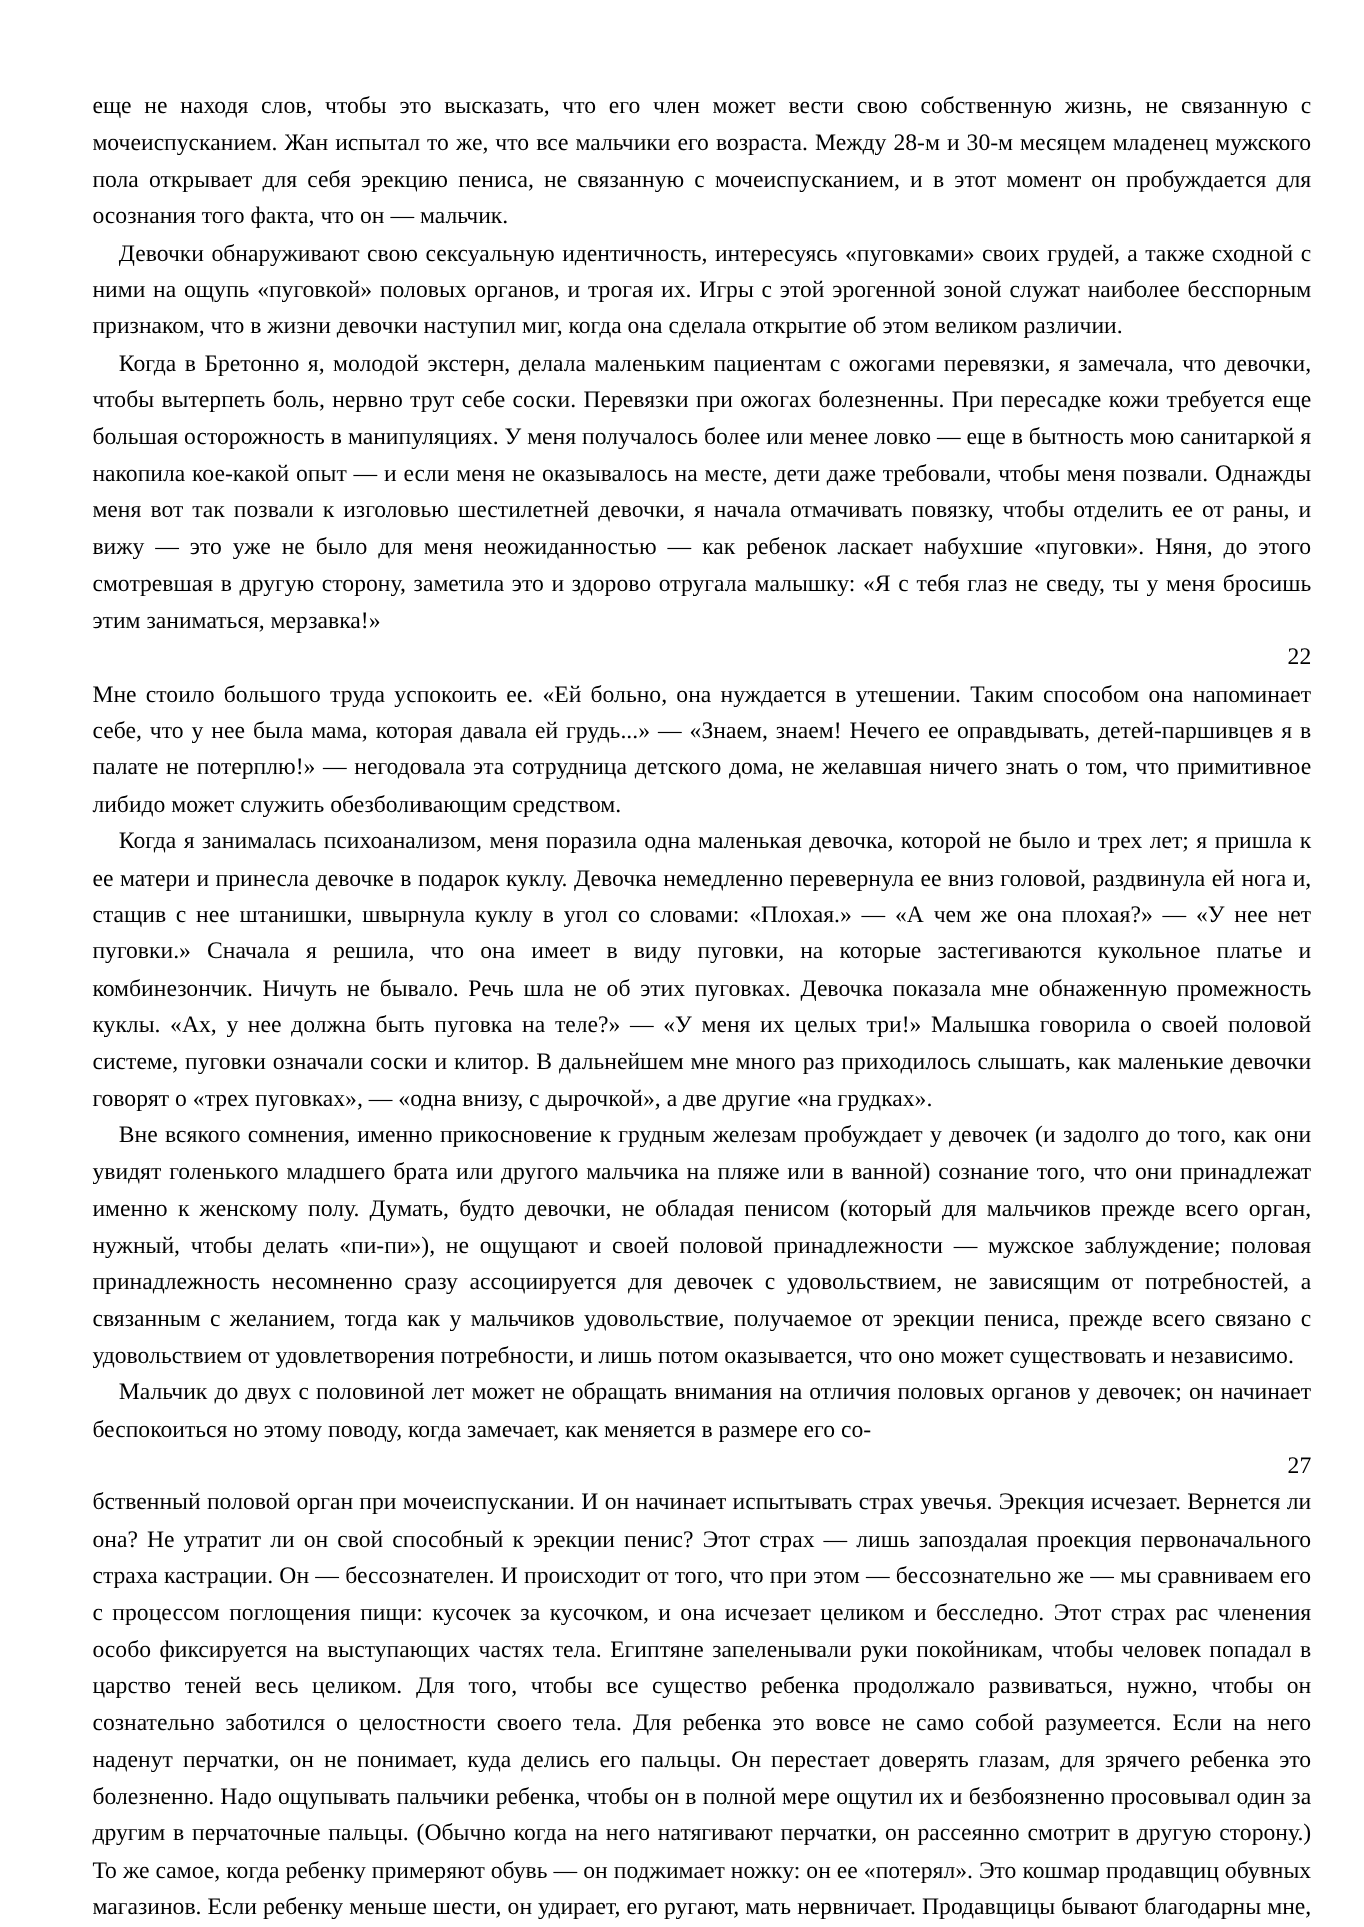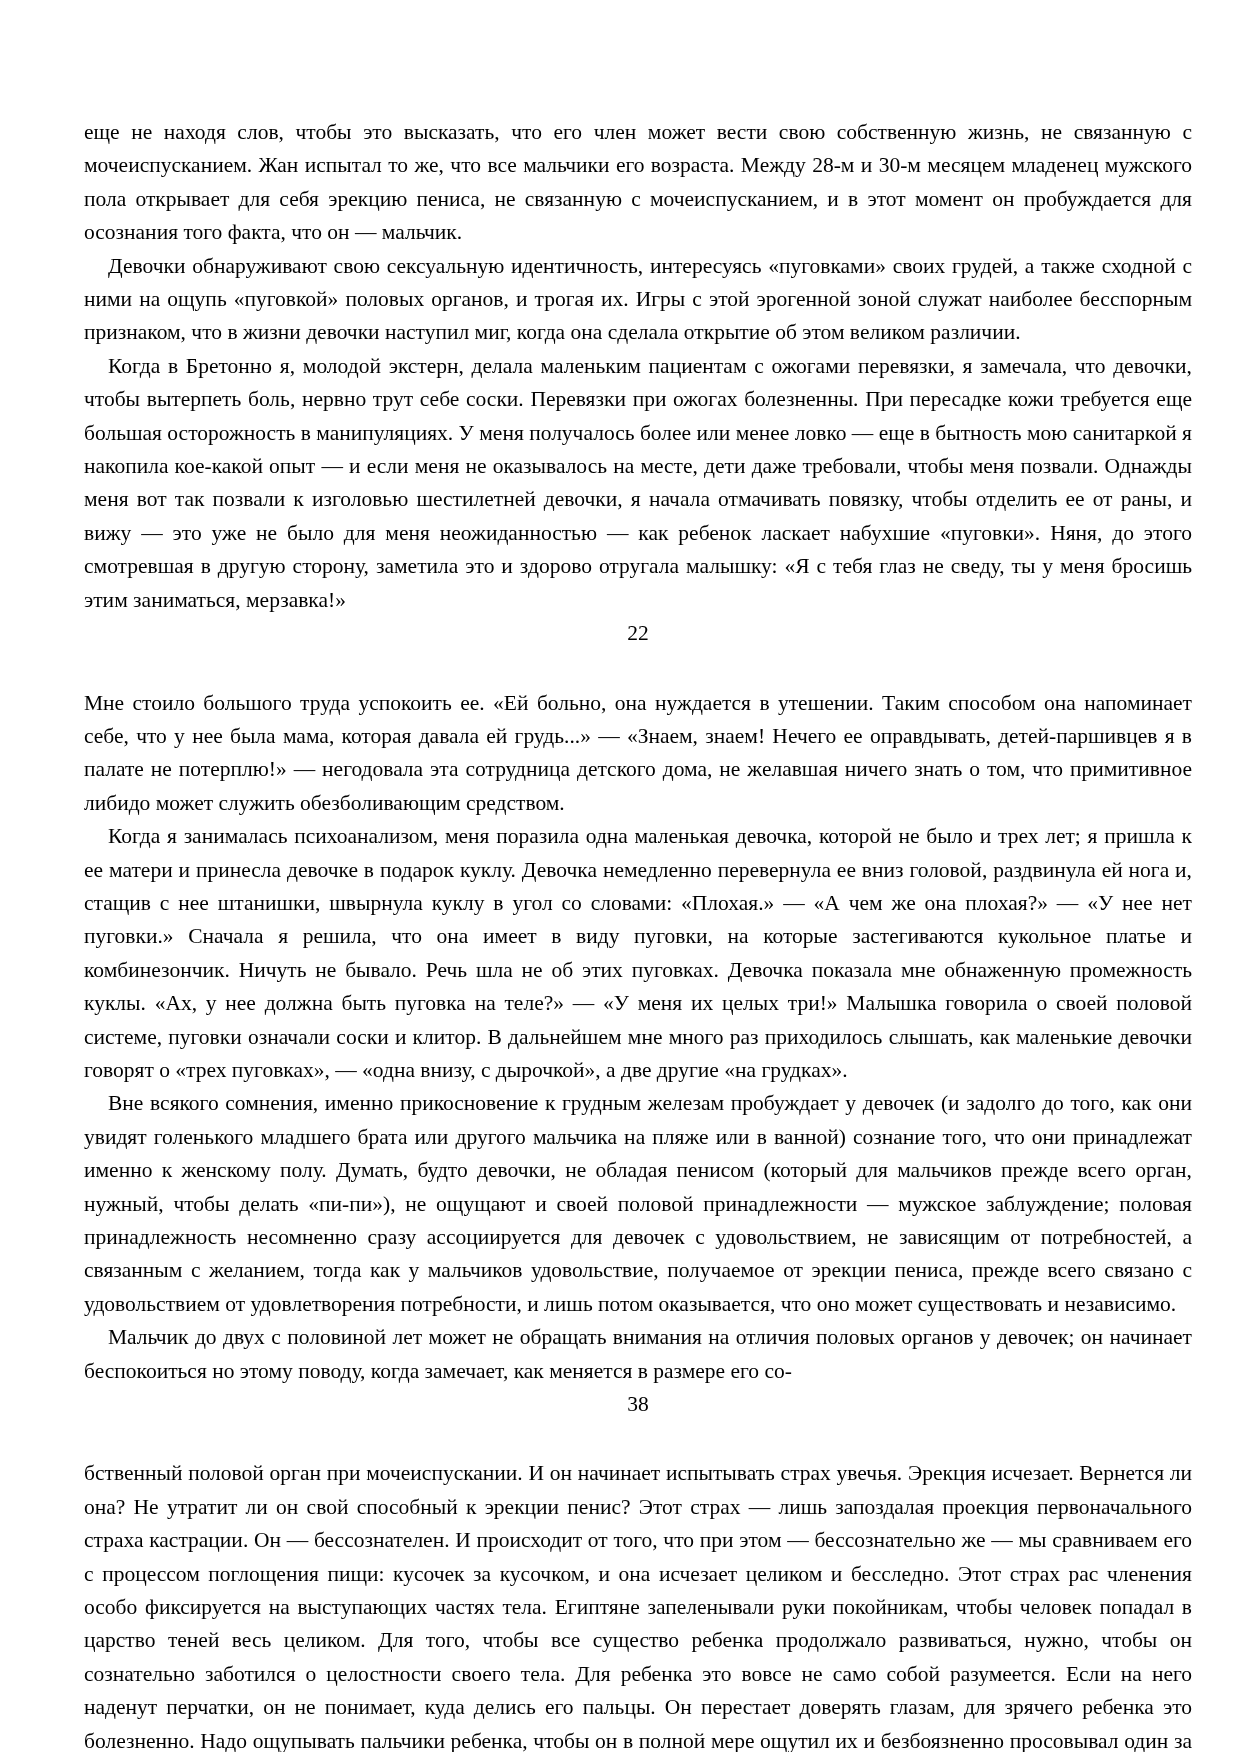--- a/index.html
+++ b/index.html
@@ -25,36 +25,35 @@
     line-height: 33.4px;
     color: #000000;
     text-align: justify;
     hyphens: none;
   }
   .block.paragraph {
     text-indent: 24px;
   }
   .block.continuation {
     text-indent: 0;
-    margin-top: 36px;
   }
   .block.page-number {
-    text-align: center;
+    text-align: right;
     text-indent: 0;
   }
 </style>
 </head>
 <body>
 
 <div class="page">
   <div class="text-column" id="text-column">
       <p class="block continuation">еще не находя слов, чтобы это высказать, что его член может вести свою собственную жизнь, не связанную с мочеиспусканием. Жан испытал то же, что все мальчики его возраста. Между 28-м и 30-м месяцем младенец мужского пола открывает для себя эрекцию пениса, не связанную с мочеиспусканием, и в этот момент он пробуждается для осознания того факта, что он — мальчик.</p>
       <p class="block paragraph">Девочки обнаруживают свою сексуальную идентичность, интересуясь «пуговками» своих грудей, а также сходной с ними на ощупь «пуговкой» половых органов, и трогая их. Игры с этой эрогенной зоной служат наиболее бесспорным признаком, что в жизни девочки наступил миг, когда она сделала открытие об этом великом различии.</p>
       <p class="block paragraph">Когда в Бретонно я, молодой экстерн, делала маленьким пациентам с ожогами перевязки, я замечала, что девочки, чтобы вытерпеть боль, нервно трут себе соски. Перевязки при ожогах болезненны. При пересадке кожи требуется еще большая осторожность в манипуляциях. У меня получалось более или менее ловко — еще в бытность мою санитаркой я накопила кое-какой опыт — и если меня не оказывалось на месте, дети даже требовали, чтобы меня позвали. Однажды меня вот так позвали к изголовью шестилетней девочки, я начала отмачивать повязку, чтобы отделить ее от раны, и вижу — это уже не было для меня неожиданностью — как ребенок ласкает набухшие «пуговки». Няня, до этого смотревшая в другую сторону, заметила это и здорово отругала малышку: «Я с тебя глаз не сведу, ты у меня бросишь этим заниматься, мерзавка!»</p>
       <p class="block page-number">22</p>
       <p class="block continuation">Мне стоило большого труда успокоить ее. «Ей больно, она нуждается в утешении. Таким способом она напоминает себе, что у нее была мама, которая давала ей грудь...» — «Знаем, знаем! Нечего ее оправдывать, детей-паршивцев я в палате не потерплю!» — негодовала эта сотрудница детского дома, не желавшая ничего знать о том, что примитивное либидо может служить обезболивающим средством.</p>
       <p class="block paragraph">Когда я занималась психоанализом, меня поразила одна маленькая девочка, которой не было и трех лет; я пришла к ее матери и принесла девочке в подарок куклу. Девочка немедленно перевернула ее вниз головой, раздвинула ей нога и, стащив с нее штанишки, швырнула куклу в угол со словами: «Плохая.» — «А чем же она плохая?» — «У нее нет пуговки.» Сначала я решила, что она имеет в виду пуговки, на которые застегиваются кукольное платье и комбинезончик. Ничуть не бывало. Речь шла не об этих пуговках. Девочка показала мне обнаженную промежность куклы. «Ах, у нее должна быть пуговка на теле?» — «У меня их целых три!» Малышка говорила о своей половой системе, пуговки означали соски и клитор. В дальнейшем мне много раз приходилось слышать, как маленькие девочки говорят о «трех пуговках», — «одна внизу, с дырочкой», а две другие «на грудках».</p>
       <p class="block paragraph">Вне всякого сомнения, именно прикосновение к грудным железам пробуждает у девочек (и задолго до того, как они увидят голенького младшего брата или другого мальчика на пляже или в ванной) сознание того, что они принадлежат именно к женскому полу. Думать, будто девочки, не обладая пенисом (который для мальчиков прежде всего орган, нужный, чтобы делать «пи-пи»), не ощущают и своей половой принадлежности — мужское заблуждение; половая принадлежность несомненно сразу ассоциируется для девочек с удовольствием, не зависящим от потребностей, а связанным с желанием, тогда как у мальчиков удовольствие, получаемое от эрекции пениса, прежде всего связано с удовольствием от удовлетворения потребности, и лишь потом оказывается, что оно может существовать и независимо.</p>
       <p class="block paragraph">Мальчик до двух с половиной лет может не обращать внимания на отличия половых органов у девочек; он начинает беспокоиться но этому поводу, когда замечает, как меняется в размере его со-</p>
-      <p class="block page-number">38</p>
+      <p class="block page-number">27</p>
       <p class="block continuation">бственный половой орган при мочеиспускании. И он начинает испытывать страх увечья. Эрекция исчезает. Вернется ли она? Не утратит ли он свой способный к эрекции пенис? Этот страх — лишь запоздалая проекция первоначального страха кастрации. Он — бессознателен. И происходит от того, что при этом — бессознательно же — мы сравниваем его с процессом поглощения пищи: кусочек за кусочком, и она исчезает целиком и бесследно. Этот страх рас членения особо фиксируется на выступающих частях тела. Египтяне запеленывали руки покойникам, чтобы человек попадал в царство теней весь целиком. Для того, чтобы все существо ребенка продолжало развиваться, нужно, чтобы он сознательно заботился о целостности своего тела. Для ребенка это вовсе не само собой разумеется. Если на него наденут перчатки, он не понимает, куда делись его пальцы. Он перестает доверять глазам, для зрячего ребенка это болезненно. Надо ощупывать пальчики ребенка, чтобы он в полной мере ощутил их и безбоязненно просовывал один за другим в перчаточные пальцы. (Обычно когда на него натягивают перчатки, он рассеянно смотрит в другую сторону.) То же самое, когда ребенку примеряют обувь — он поджимает ножку: он ее «потерял». Это кошмар продавщиц обувных магазинов. Если ребенку меньше шести, он удирает, его ругают, мать нервничает. Продавщицы бывают благодарны мне, когда я кладу конец их пытке, рекомендуя им такой способ: прежде, чем мерить детям новую обувь, поставьте их на коленки; не видя больше своих ног, они отвлекаются и позволяют себя обувать.</p>
     </div>
 </div>
 
 </body></html>

